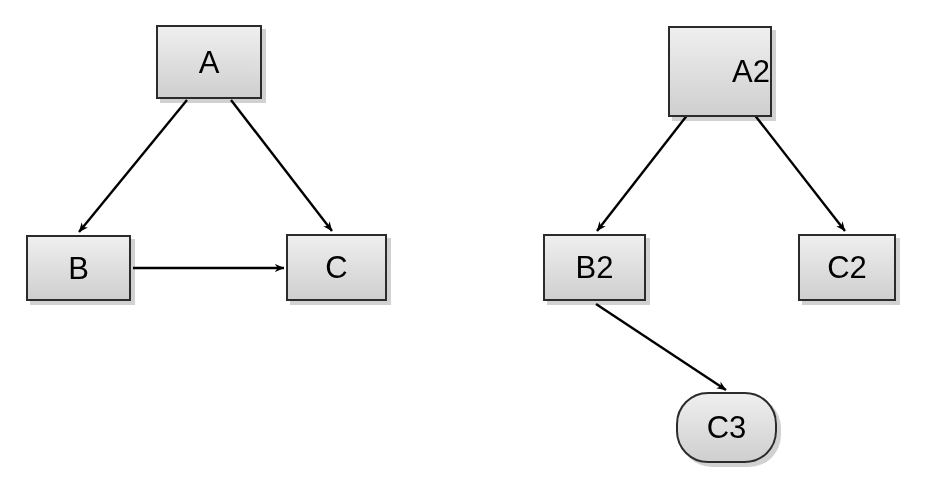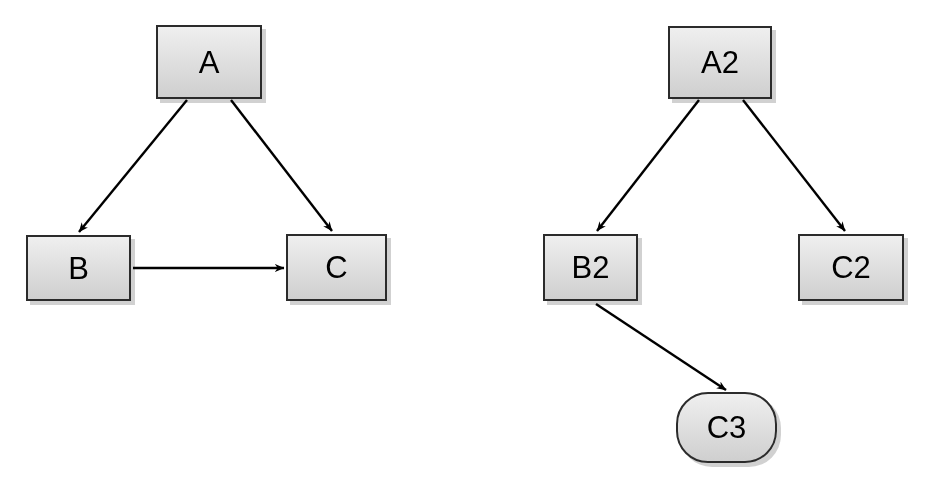--- a/index.html
+++ b/index.html
@@ -69,27 +69,27 @@
   <div id="nodes">
       <div class="node" style="left: 156px; top: 25px; width: 106px; height: 74px; border-color: rgb(43, 43, 43); background: linear-gradient(rgb(239, 239, 239) 0%, rgb(207, 207, 207) 100%);">
         <span class="node-label" style="color: rgb(0, 0, 0);">A</span>
       </div>
       <div class="node" style="left: 26px; top: 235px; width: 105px; height: 66px; border-color: rgb(43, 43, 43); background: linear-gradient(rgb(239, 239, 239) 0%, rgb(207, 207, 207) 100%);">
         <span class="node-label" style="color: rgb(0, 0, 0);">B</span>
       </div>
       <div class="node" style="left: 286px; top: 234px; width: 101px; height: 67px; border-color: rgb(43, 43, 43); background: linear-gradient(rgb(239, 239, 239) 0%, rgb(207, 207, 207) 100%);">
         <span class="node-label" style="color: rgb(0, 0, 0);">C</span>
       </div>
-      <div class="node" style="left: 668px; top: 26px; width: 104px; height: 73px; border-color: rgb(43, 43, 43); background: linear-gradient(rgb(239, 239, 239) 0%, rgb(207, 207, 207) 100%);">
+      <div class="node" style="left: 668px; top: 26px; width: 104px; height: 91px; border-color: rgb(43, 43, 43); background: linear-gradient(rgb(239, 239, 239) 0%, rgb(207, 207, 207) 100%); justify-content: flex-end;">
         <span class="node-label" style="color: rgb(0, 0, 0);">A2</span>
       </div>
-      <div class="node" style="left: 543px; top: 234px; width: 95px; height: 67px; border-color: rgb(43, 43, 43); background: linear-gradient(rgb(239, 239, 239) 0%, rgb(207, 207, 207) 100%);">
+      <div class="node" style="left: 543px; top: 234px; width: 103px; height: 67px; border-color: rgb(43, 43, 43); background: linear-gradient(rgb(239, 239, 239) 0%, rgb(207, 207, 207) 100%);">
         <span class="node-label" style="color: rgb(0, 0, 0);">B2</span>
       </div>
-      <div class="node" style="left: 798px; top: 234px; width: 106px; height: 67px; border-color: rgb(43, 43, 43); background: linear-gradient(rgb(239, 239, 239) 0%, rgb(207, 207, 207) 100%);">
+      <div class="node" style="left: 798px; top: 234px; width: 98px; height: 67px; border-color: rgb(43, 43, 43); background: linear-gradient(rgb(239, 239, 239) 0%, rgb(207, 207, 207) 100%);">
         <span class="node-label" style="color: rgb(0, 0, 0);">C2</span>
       </div>
       <div class="node" style="left: 676px; top: 392px; width: 101px; height: 71px; border-color: rgb(43, 43, 43); background: linear-gradient(rgb(239, 239, 239) 0%, rgb(207, 207, 207) 100%); border-radius: 32px;">
         <span class="node-label" style="color: rgb(0, 0, 0);">C3</span>
       </div>
     </div>
 
 </div>
 
 </body></html>

